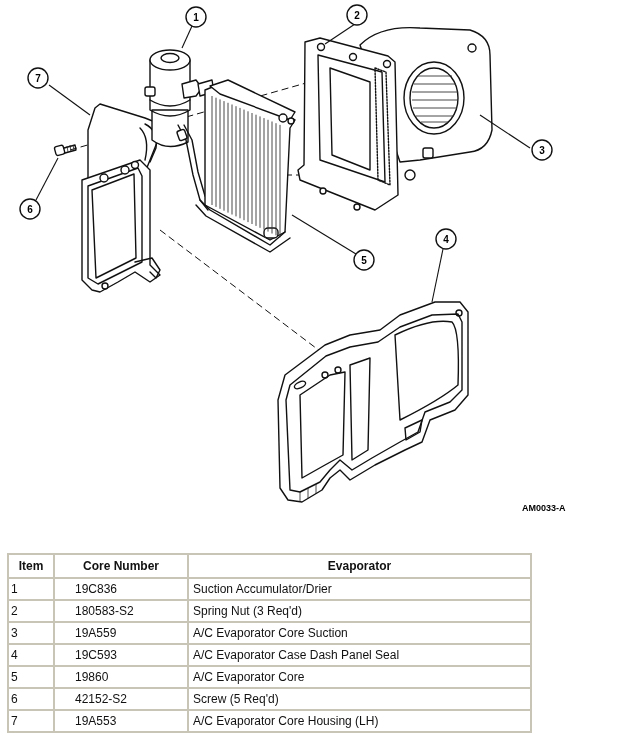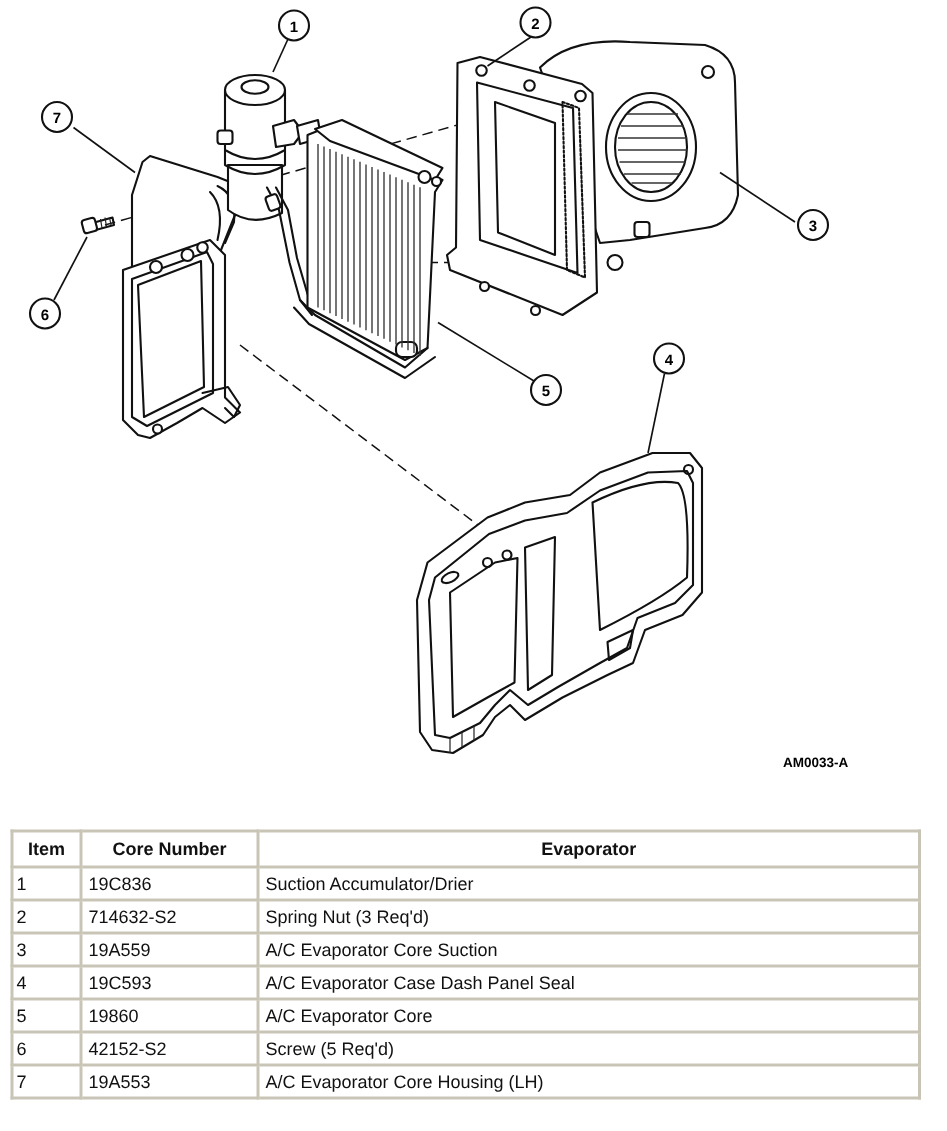--- a/index.html
+++ b/index.html
@@ -8,30 +8,30 @@
   .callout-text { font-family: "Liberation Sans", sans-serif; font-weight: bold; font-size: 10px; fill: #000; }
   .fig-id { font-family: "Liberation Sans", sans-serif; font-weight: bold; font-size: 9px; fill: #000; }
   .ln { fill: none; stroke: #111; stroke-width: 1.4; stroke-linejoin: round; stroke-linecap: round; }
   .ln-thin { fill: none; stroke: #222; stroke-width: 0.8; }
   .ln-fill { fill: #fff; stroke: #111; stroke-width: 1.4; stroke-linejoin: round; }
   .dash { fill: none; stroke: #111; stroke-width: 1; stroke-dasharray: 7 4; }
   .fin { stroke: #333; stroke-width: 0.9; }
   .leader { fill: none; stroke: #111; stroke-width: 1.1; }
 
   #parts-table {
-    position: absolute; left: 7px; top: 553px; width: 607px;
+    position: absolute; left: 7px; top: 553px; width: 525px;
     border-collapse: collapse; font-family: "Liberation Sans", sans-serif; font-size: 12px; color: #111;
     border: 2px solid #c9c5b6;
   }
   #parts-table th, #parts-table td {
     border: 2px solid #c9c5b6; height: 20px; padding: 0 2px; text-align: left; white-space: nowrap;
   }
   #parts-table th { font-weight: bold; text-align: center; height: 22px; }
   #parts-table td.c1 { width: 40px; }
-  #parts-table td.c2 { width: 110px; padding-left: 4px; }
+  #parts-table td.c2 { width: 110px; padding-left: 20px; }
   #parts-table td.c3 { padding-left: 4px; border-radius: 10px; }
 </style>
 </head>
 <body>
 
 <svg id="diagram" viewBox="0 0 631 548" xmlns="http://www.w3.org/2000/svg">
 
   <g>
     <line class="dash" x1="70" y1="150" x2="380" y2="62"></line>
     <line class="dash" x1="160" y1="230" x2="345" y2="370"></line>
@@ -196,21 +196,21 @@
     </tr>
   </thead>
   <tbody>
     <tr>
       <td class="c1">1</td>
       <td class="c2">19C836</td>
       <td class="c3">Suction Accumulator/Drier</td>
     </tr>
     <tr>
       <td class="c1">2</td>
-      <td class="c2">714632-S2</td>
+      <td class="c2">180583-S2</td>
       <td class="c3">Spring Nut (3 Req'd)</td>
     </tr>
     <tr>
       <td class="c1">3</td>
       <td class="c2">19A559</td>
       <td class="c3">A/C Evaporator Core Suction</td>
     </tr>
     <tr>
       <td class="c1">4</td>
       <td class="c2">19C593</td>

